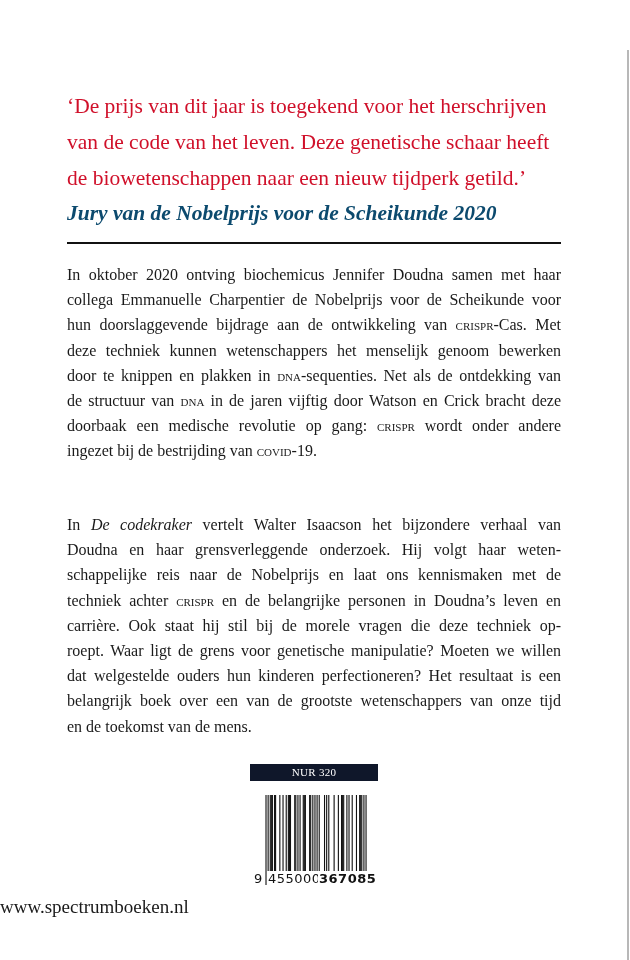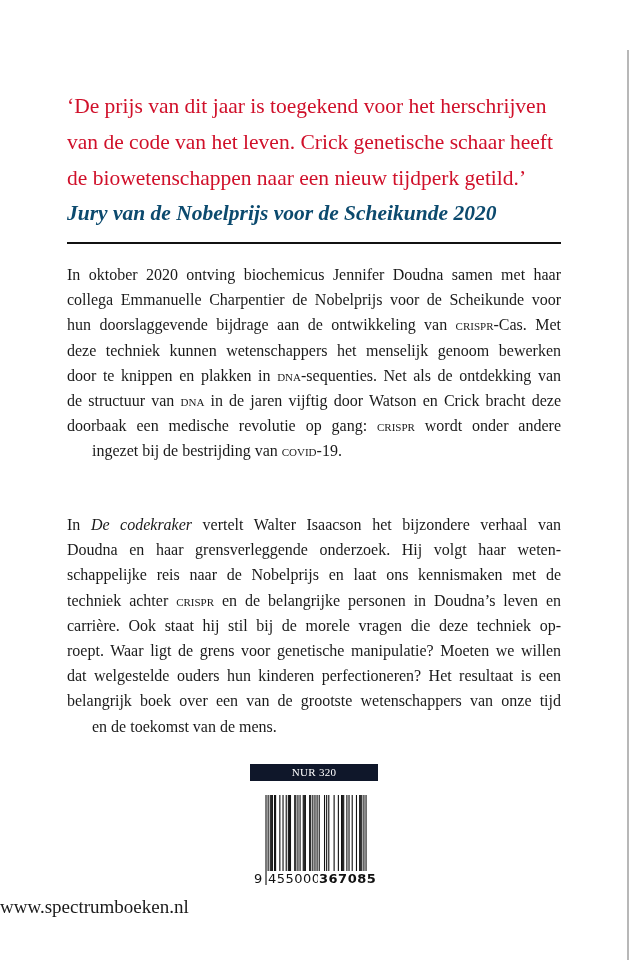--- a/index.html
+++ b/index.html
@@ -20,21 +20,21 @@
     color: #0c4a6e; font-size: 21.5px; line-height: 36px; font-weight: bold; font-style: italic; white-space: nowrap;
   }
   .separator {
     position: absolute; left: 67px; top: 242px; width: 494px; height: 2px; background: #111;
   }
   .para {
     position: absolute; left: 67px; width: 494px;
     font-size: 16px; line-height: 25.2px; text-align: justify; color: #1a1a1a;
   }
   .para .line { display: block; text-align: justify; text-align-last: justify; white-space: nowrap; height: 25.2px; }
-  .para .line.last { text-align-last: left; margin-left: 25px; }
+  .para .line.last { text-align-last: left; }
   .sc { font-variant: small-caps; text-transform: lowercase; font-size: 0.98em; }
   .p1 { top: 262px; }
   .p2 { top: 512px; }
   .nur {
     position: absolute; left: 250px; top: 764px; width: 128px; height: 17px;
     background: #0f172a; color: #fff; font-size: 11px; line-height: 17px; text-align: center;
     letter-spacing: 0.3px;
   }
   .barcode {
     position: absolute; left: 258px; top: 795px; width: 116px; height: 92px;
@@ -49,21 +49,21 @@
     font-size: 19px; line-height: 22px; color: #1a1a1a;
   }
 </style>
 </head>
 <body>
 
 <div class="edge-line"></div>
 
 <div class="quote">
   <span class="qline">‘De prijs van dit jaar is toegekend voor het herschrijven</span>
-  <span class="qline">van de code van het leven. Crick genetische schaar heeft</span>
+  <span class="qline">van de code van het leven. Deze genetische schaar heeft</span>
   <span class="qline">de biowetenschappen naar een nieuw tijdperk getild.’</span>
 </div>
 <div class="attribution">Jury van de Nobelprijs voor de Scheikunde 2020</div>
 
 <div class="separator"></div>
 
 <div class="para p1">
     <span class="line">In oktober 2020 ontving biochemicus Jennifer Doudna samen met haar</span>
     <span class="line">collega Emmanuelle Charpentier de Nobelprijs voor de Scheikunde voor</span>
     <span class="line">hun doorslaggevende bijdrage aan de ontwikkeling van <span class="sc">CRISPR</span>-Cas. Met</span>

